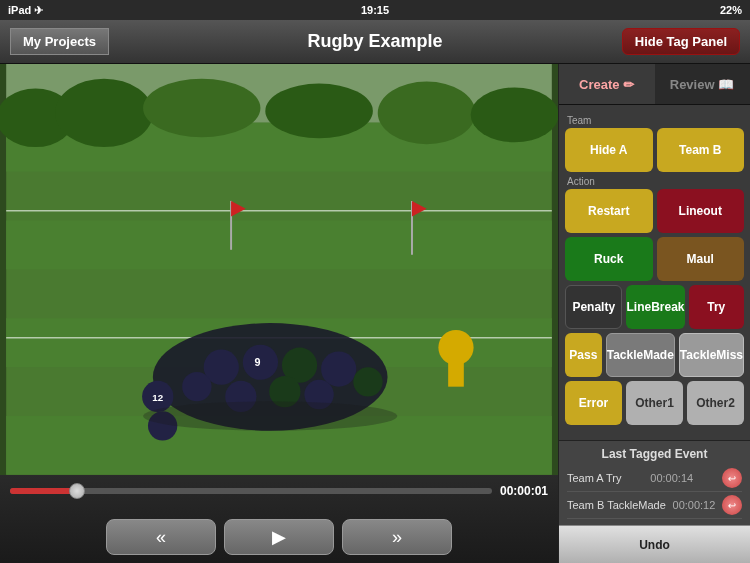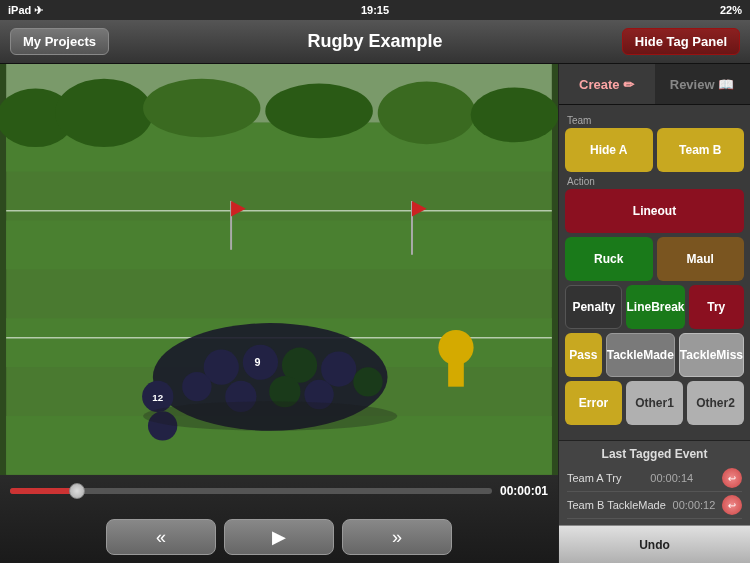--- a/index.html
+++ b/index.html
@@ -45,21 +45,21 @@
       font-size: 18px;
       font-weight: bold;
       position: absolute;
       left: 50%;
       transform: translateX(-50%);
     }
     .btn-my-projects {
       background: linear-gradient(to bottom, #777, #555);
       color: white;
       border: 1px solid #888;
-      border-radius: 6px;
+      border-radius: 0;
       padding: 5px 12px;
       font-size: 13px;
       font-weight: 600;
       cursor: pointer;
     }
     .btn-hide-tag {
       background: linear-gradient(to bottom, #8B2020, #6B1515);
       color: white;
       border: 1px solid #991111;
       border-radius: 6px;
@@ -413,20 +413,21 @@
 
     <div class="tag-panel-content">
       <div class="tag-section-label">Team</div>
       <div class="tag-buttons-row">
         <button class="tag-btn btn-team-a">Hide A</button>
         <button class="tag-btn btn-team-b">Team B</button>
       </div>
 
       <div class="tag-section-label">Action</div>
       <div class="tag-buttons-row">
+        <button class="tag-btn btn-restart">Restart</button>
         <button class="tag-btn btn-lineout">Lineout</button>
       </div>
       <div class="tag-buttons-row">
         <button class="tag-btn btn-ruck">Ruck</button>
         <button class="tag-btn btn-maul">Maul</button>
       </div>
       <div class="tag-buttons-row">
         <button class="tag-btn btn-penalty">Penalty</button>
         <button class="tag-btn btn-linebreak">LineBreak</button>
         <button class="tag-btn btn-try">Try</button>

